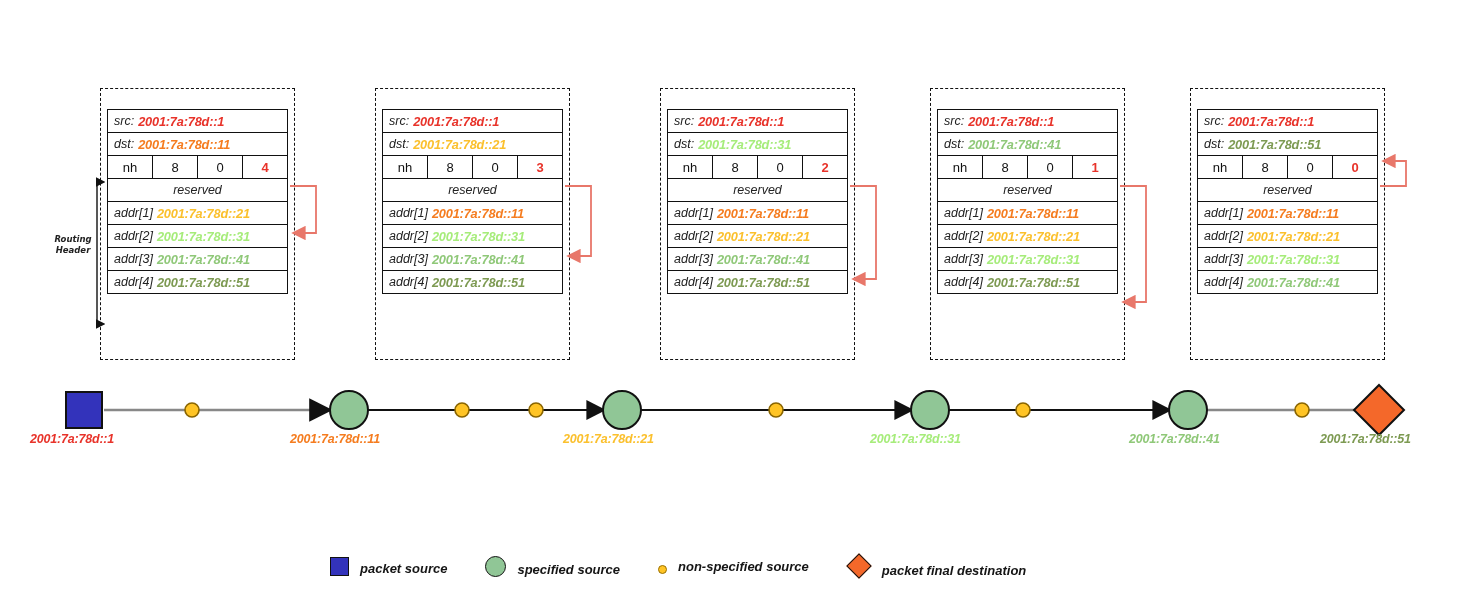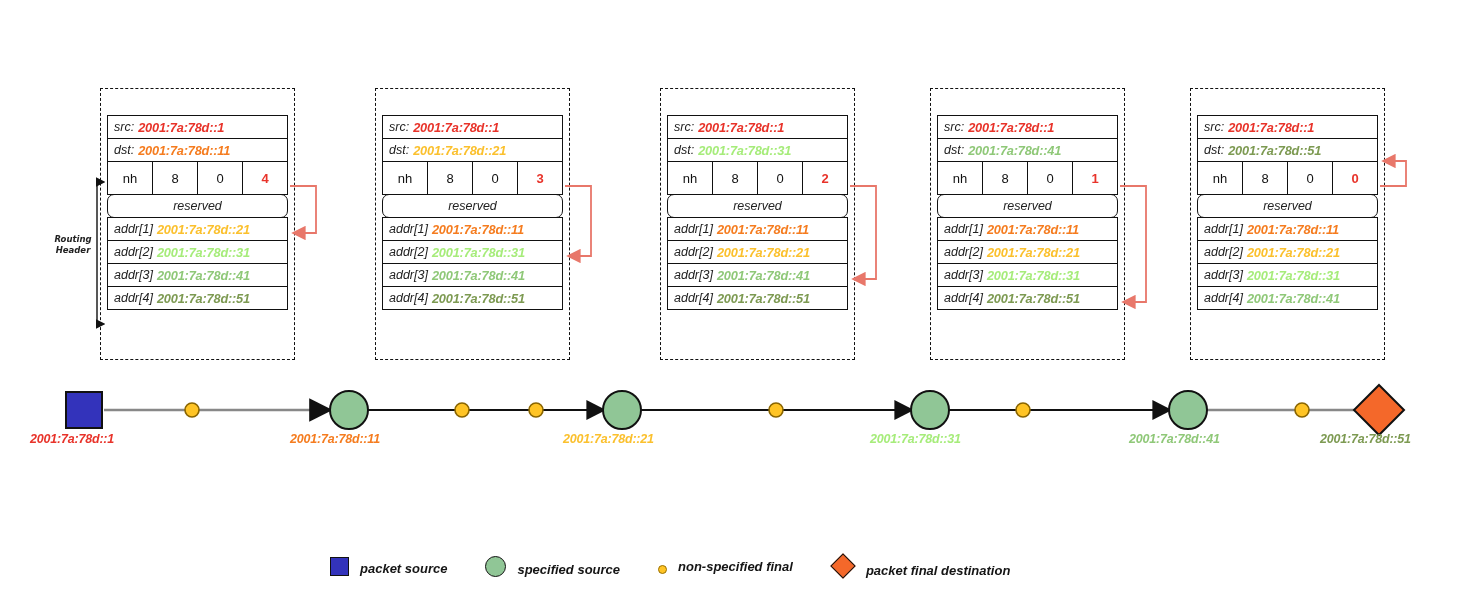--- a/index.html
+++ b/index.html
@@ -17,51 +17,51 @@
     position:absolute;
     top:88px;
     width:195px;
     height:272px;
     border:1px dashed #111;
     background:transparent;
   }
   .pkt-inner {
     position:absolute;
     left:6px; right:6px;
-    top:26px;
+    top:20px;
   }
   .row {
     border:1.6px solid #111;
     height:24px;
     display:flex;
     align-items:center;
     background:#fff;
     margin-top:-1px;
     padding-left:6px;
     white-space:nowrap;
     overflow:hidden;
   }
   .row.first { margin-top:0; }
-  .row.center { justify-content:center; padding-left:0;border-radius:7px; }
+  .row.center { justify-content:center; padding-left:0; }
   .lbl {
     font-style:italic;
     font-size:12.5px;
     color:#222;
     font-weight:400;
   }
   .val {
     font-style:italic;
     font-weight:bold;
     font-size:12.8px;
     margin-left:4px;
     letter-spacing:-0.2px;
   }
   .nhrow {
     display:flex;
-    height:34px;
+    height:24px;
     margin-top:-1px;
     justify-content:flex-end;
   }
   .nhcell {
     flex:1 1 0;
     border:1.6px solid #111;
     margin-left:-1px;
     display:flex;
     align-items:center;
     justify-content:center;
@@ -392,21 +392,21 @@
     <div class="leg-item">
       <span class="sw-square"></span>
       <span class="leg-text">packet source</span>
     </div>
     <div class="leg-item">
       <span class="sw-circle"></span>
       <span class="leg-text">specified source</span>
     </div>
     <div class="leg-item">
       <span class="sw-dot"></span>
-      <span class="leg-text">non-specified final</span>
+      <span class="leg-text">non-specified source</span>
     </div>
     <div class="leg-item">
       <span class="sw-diamond"></span>
       <span class="leg-text">packet final destination</span>
     </div>
   </div>
 
 <svg class="ptr" width="1482" height="612" style="z-index: 4;">
     <defs>
       <marker id="arrRed" markerWidth="8" markerHeight="8" refX="7" refY="4" orient="auto">

